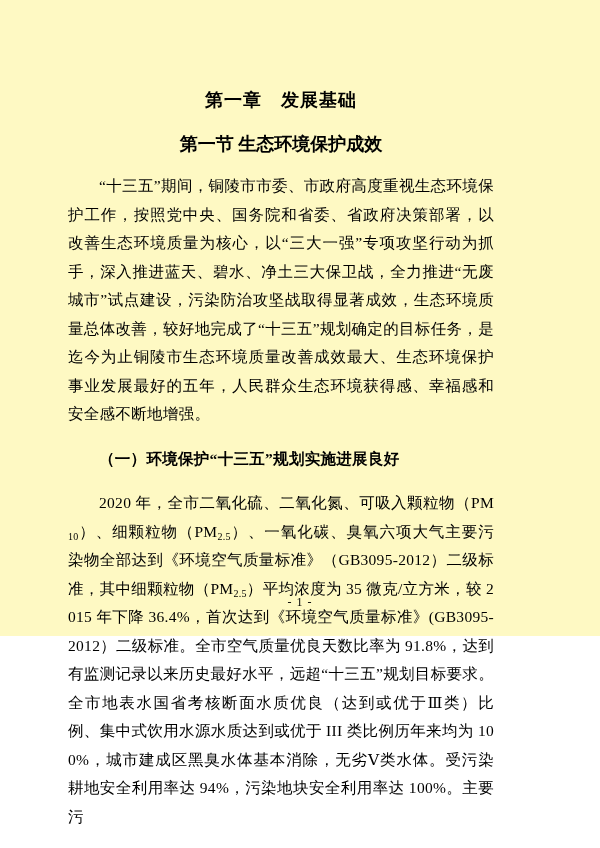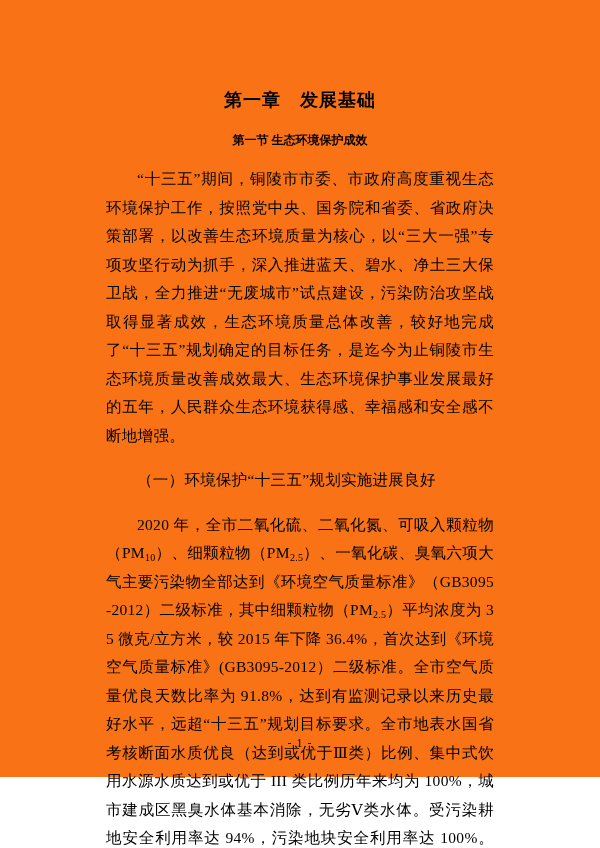--- a/index.html
+++ b/index.html
@@ -11,48 +11,48 @@
     width: 600px;
     height: 848px;
     font-family: "Liberation Serif", "DejaVu Serif", serif;
     color: #000000;
     overflow: hidden;
   }
   .page {
     position: relative;
     box-sizing: border-box;
     width: 600px;
-    height: 777px;
-    padding: 88px 90px 40px 90px;
-    background: #f97316;
+    height: 636px;
+    padding: 88px 90px 40px 52px;
+    background: #fef9c3;
   }
   .chapter-title {
     font-size: 18px;
     font-weight: bold;
     text-align: center;
     margin: 0 0 20px 0;
     letter-spacing: 1px;
   }
   .section-title {
-    font-size: 12px;
+    font-size: 18px;
     font-weight: bold;
     text-align: center;
     margin: 0 0 16px 0;
   }
   p.body {
     font-size: 15.5px;
     line-height: 28.5px;
     text-align: justify;
     text-indent: 2em;
     margin: 16px;
     word-break: break-all;
     letter-spacing: 0.3px;
   }
   p.subheading {
-    font-weight: normal;
+    font-weight: bold;
   }
   sub.chem {
     font-size: 10px;
     line-height: 0;
     vertical-align: -3px;
   }
   .footer {
     position: absolute;
     left: 0;
     bottom: 26px;

